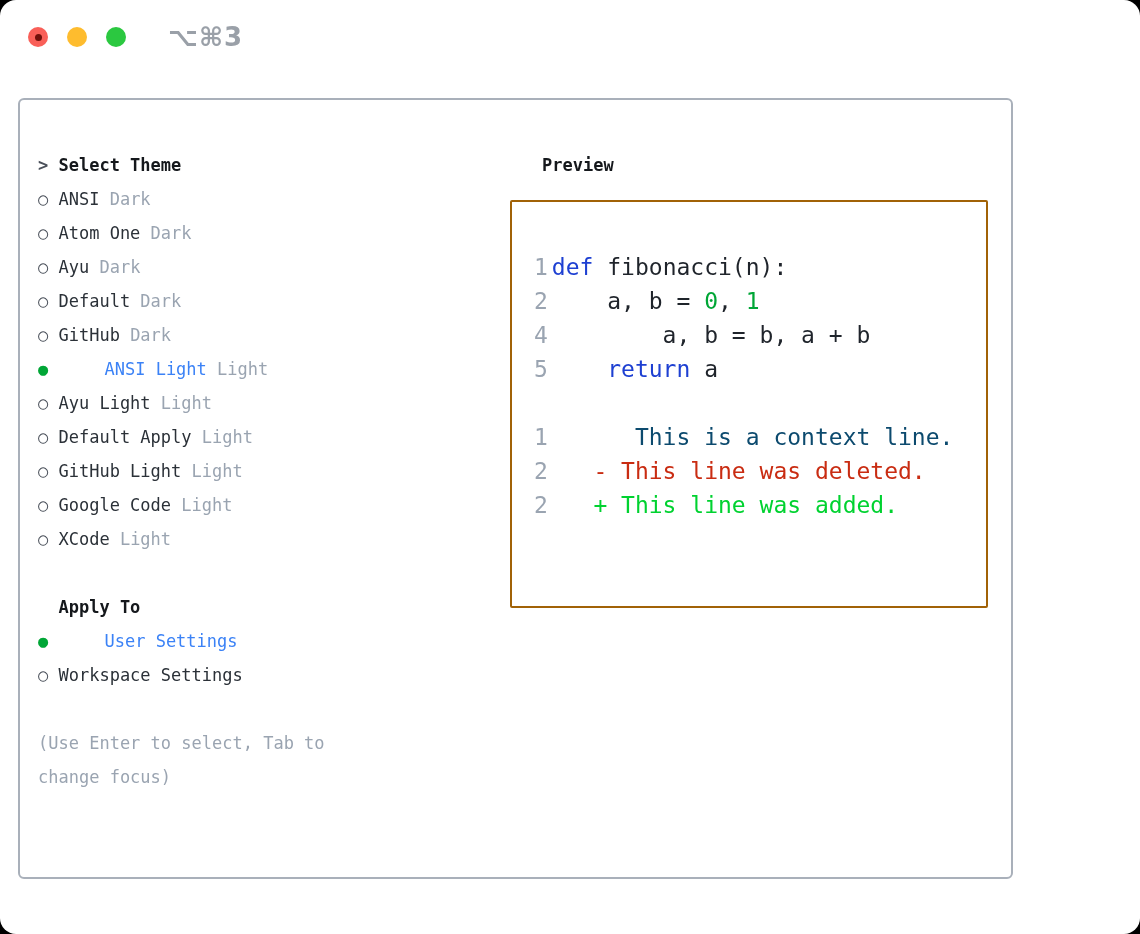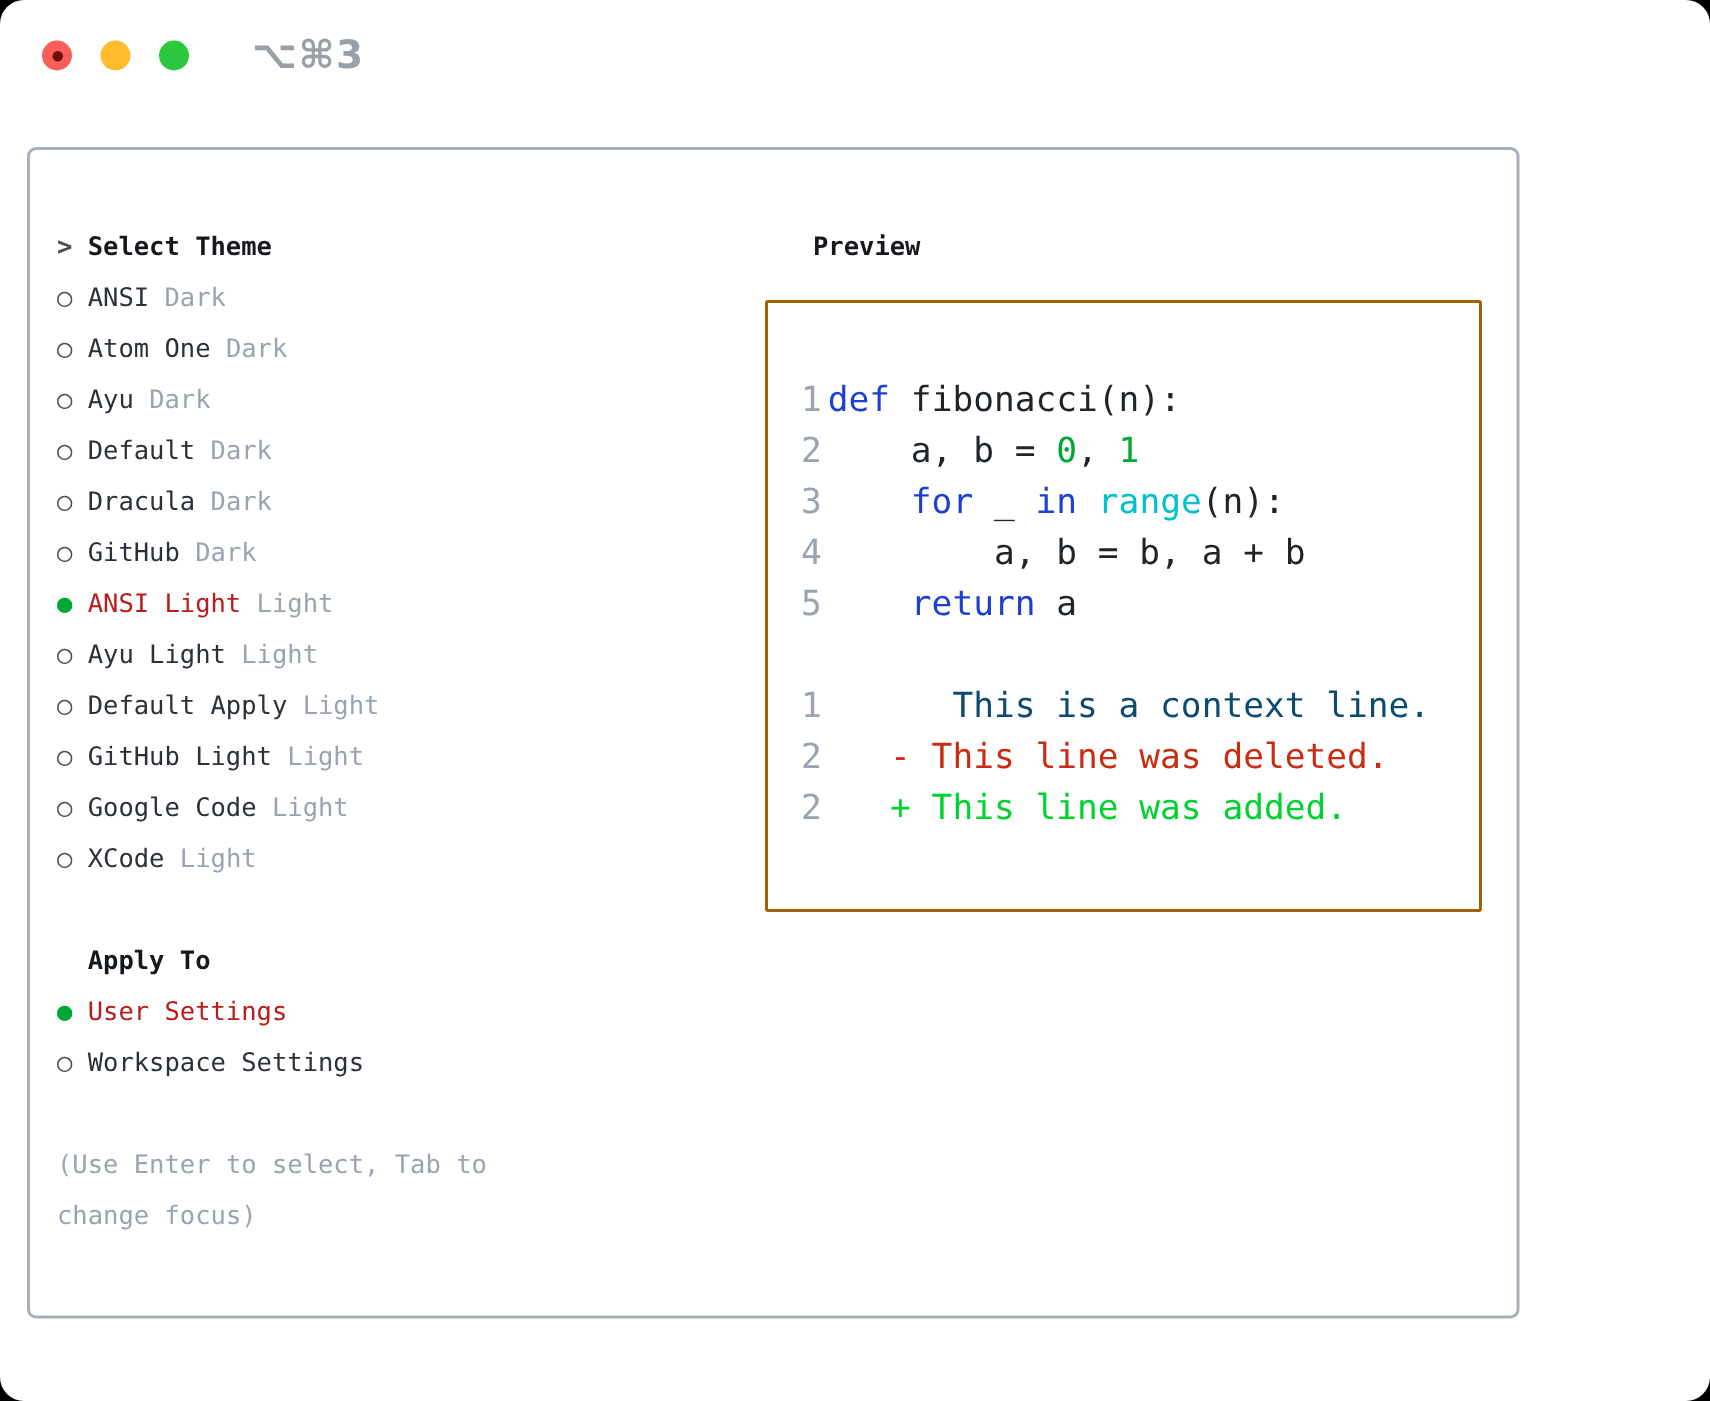--- a/index.html
+++ b/index.html
@@ -30,21 +30,21 @@
     border:2px solid #a9b0ba;border-radius:6px;box-sizing:border-box;
     background:#fff;
   }
   .line{height:34px;line-height:34px;white-space:pre;font-size:17px;color:#2b3138;}
   
   .left-col{position:absolute;left:18px;top:48px;}
   .hdr{font-weight:bold;color:#15181c;}
   .marker{display:inline-block;width:2ch;color:#4a505a;}
   .marker.sel{color:#00a636;}
   .item .name{color:#2b3138;}
-  .item.selected .name{color:#b91c1c;}
+  .item.selected .name{color:#3b82f6;margin-left:46px;}
   .variant{color:#9aa4b1;margin-left:1ch;}
   .indent2{padding-left:2ch;}
   .hint{color:#9aa4b1;}
   .spacer{height:34px;}
   
   .preview-hdr{position:absolute;left:482px;top:48px;margin-left:40px;}
   .preview-box{
     position:absolute;left:490px;top:100px;width:478px;height:408px;
     border:2px solid #a16207;border-radius:2px;box-sizing:border-box;
     padding:48px 12px 0 22px;overflow:hidden;
@@ -81,21 +81,20 @@
       <div class="line hdr"><span class="marker hdr">&gt;</span><span>Select Theme</span></div>
       <div id="theme-list">
   <div class="line item"><span class="marker">○</span><span class="name">ANSI</span><span class="variant">Dark</span></div>
 
   <div class="line item"><span class="marker">○</span><span class="name">Atom One</span><span class="variant">Dark</span></div>
 
   <div class="line item"><span class="marker">○</span><span class="name">Ayu</span><span class="variant">Dark</span></div>
 
   <div class="line item"><span class="marker">○</span><span class="name">Default</span><span class="variant">Dark</span></div>
 
-  <div class="line item"><span class="marker">○</span><span class="name">Dracula</span><span class="variant">Dark</span></div>
 
   <div class="line item"><span class="marker">○</span><span class="name">GitHub</span><span class="variant">Dark</span></div>
 
   <div class="line item selected"><span class="marker sel">●</span><span class="name">ANSI Light</span><span class="variant">Light</span></div>
 
   <div class="line item"><span class="marker">○</span><span class="name">Ayu Light</span><span class="variant">Light</span></div>
 
   <div class="line item"><span class="marker">○</span><span class="name">Default Apply</span><span class="variant">Light</span></div>
 
   <div class="line item"><span class="marker">○</span><span class="name">GitHub Light</span><span class="variant">Light</span></div>
@@ -116,21 +115,20 @@
       <div class="line hint">change focus)</div>
     </div>
 
     <div class="line hdr preview-hdr">Preview</div>
     <div class="preview-box">
       <div id="code-lines">
   <div class="cl"><span class="ln">1</span><span class="code"><span class="c-kw">def</span><span class="c-plain"> fibonacci(n):</span></span></div>
 
   <div class="cl"><span class="ln">2</span><span class="code"><span class="c-plain">    a, b = </span><span class="c-num">0</span><span class="c-plain">, </span><span class="c-num">1</span></span></div>
 
-  <div class="cl"><span class="ln">3</span><span class="code"><span class="c-plain">    </span><span class="c-kw">for</span><span class="c-plain"> _ </span><span class="c-kw">in</span><span class="c-plain"> </span><span class="c-fn">range</span><span class="c-plain">(n):</span></span></div>
 
   <div class="cl"><span class="ln">4</span><span class="code"><span class="c-plain">        a, b = b, a + b</span></span></div>
 
   <div class="cl"><span class="ln">5</span><span class="code"><span class="c-plain">    </span><span class="c-kw">return</span><span class="c-plain"> a</span></span></div>
 
   <div class="cl"><span class="ln"></span><span class="code"></span></div>
 
   <div class="cl"><span class="ln">1</span><span class="code"><span class="c-ctx">      This is a context line.</span></span></div>
 
   <div class="cl"><span class="ln">2</span><span class="code"><span class="c-del">   - This line was deleted.</span></span></div>

